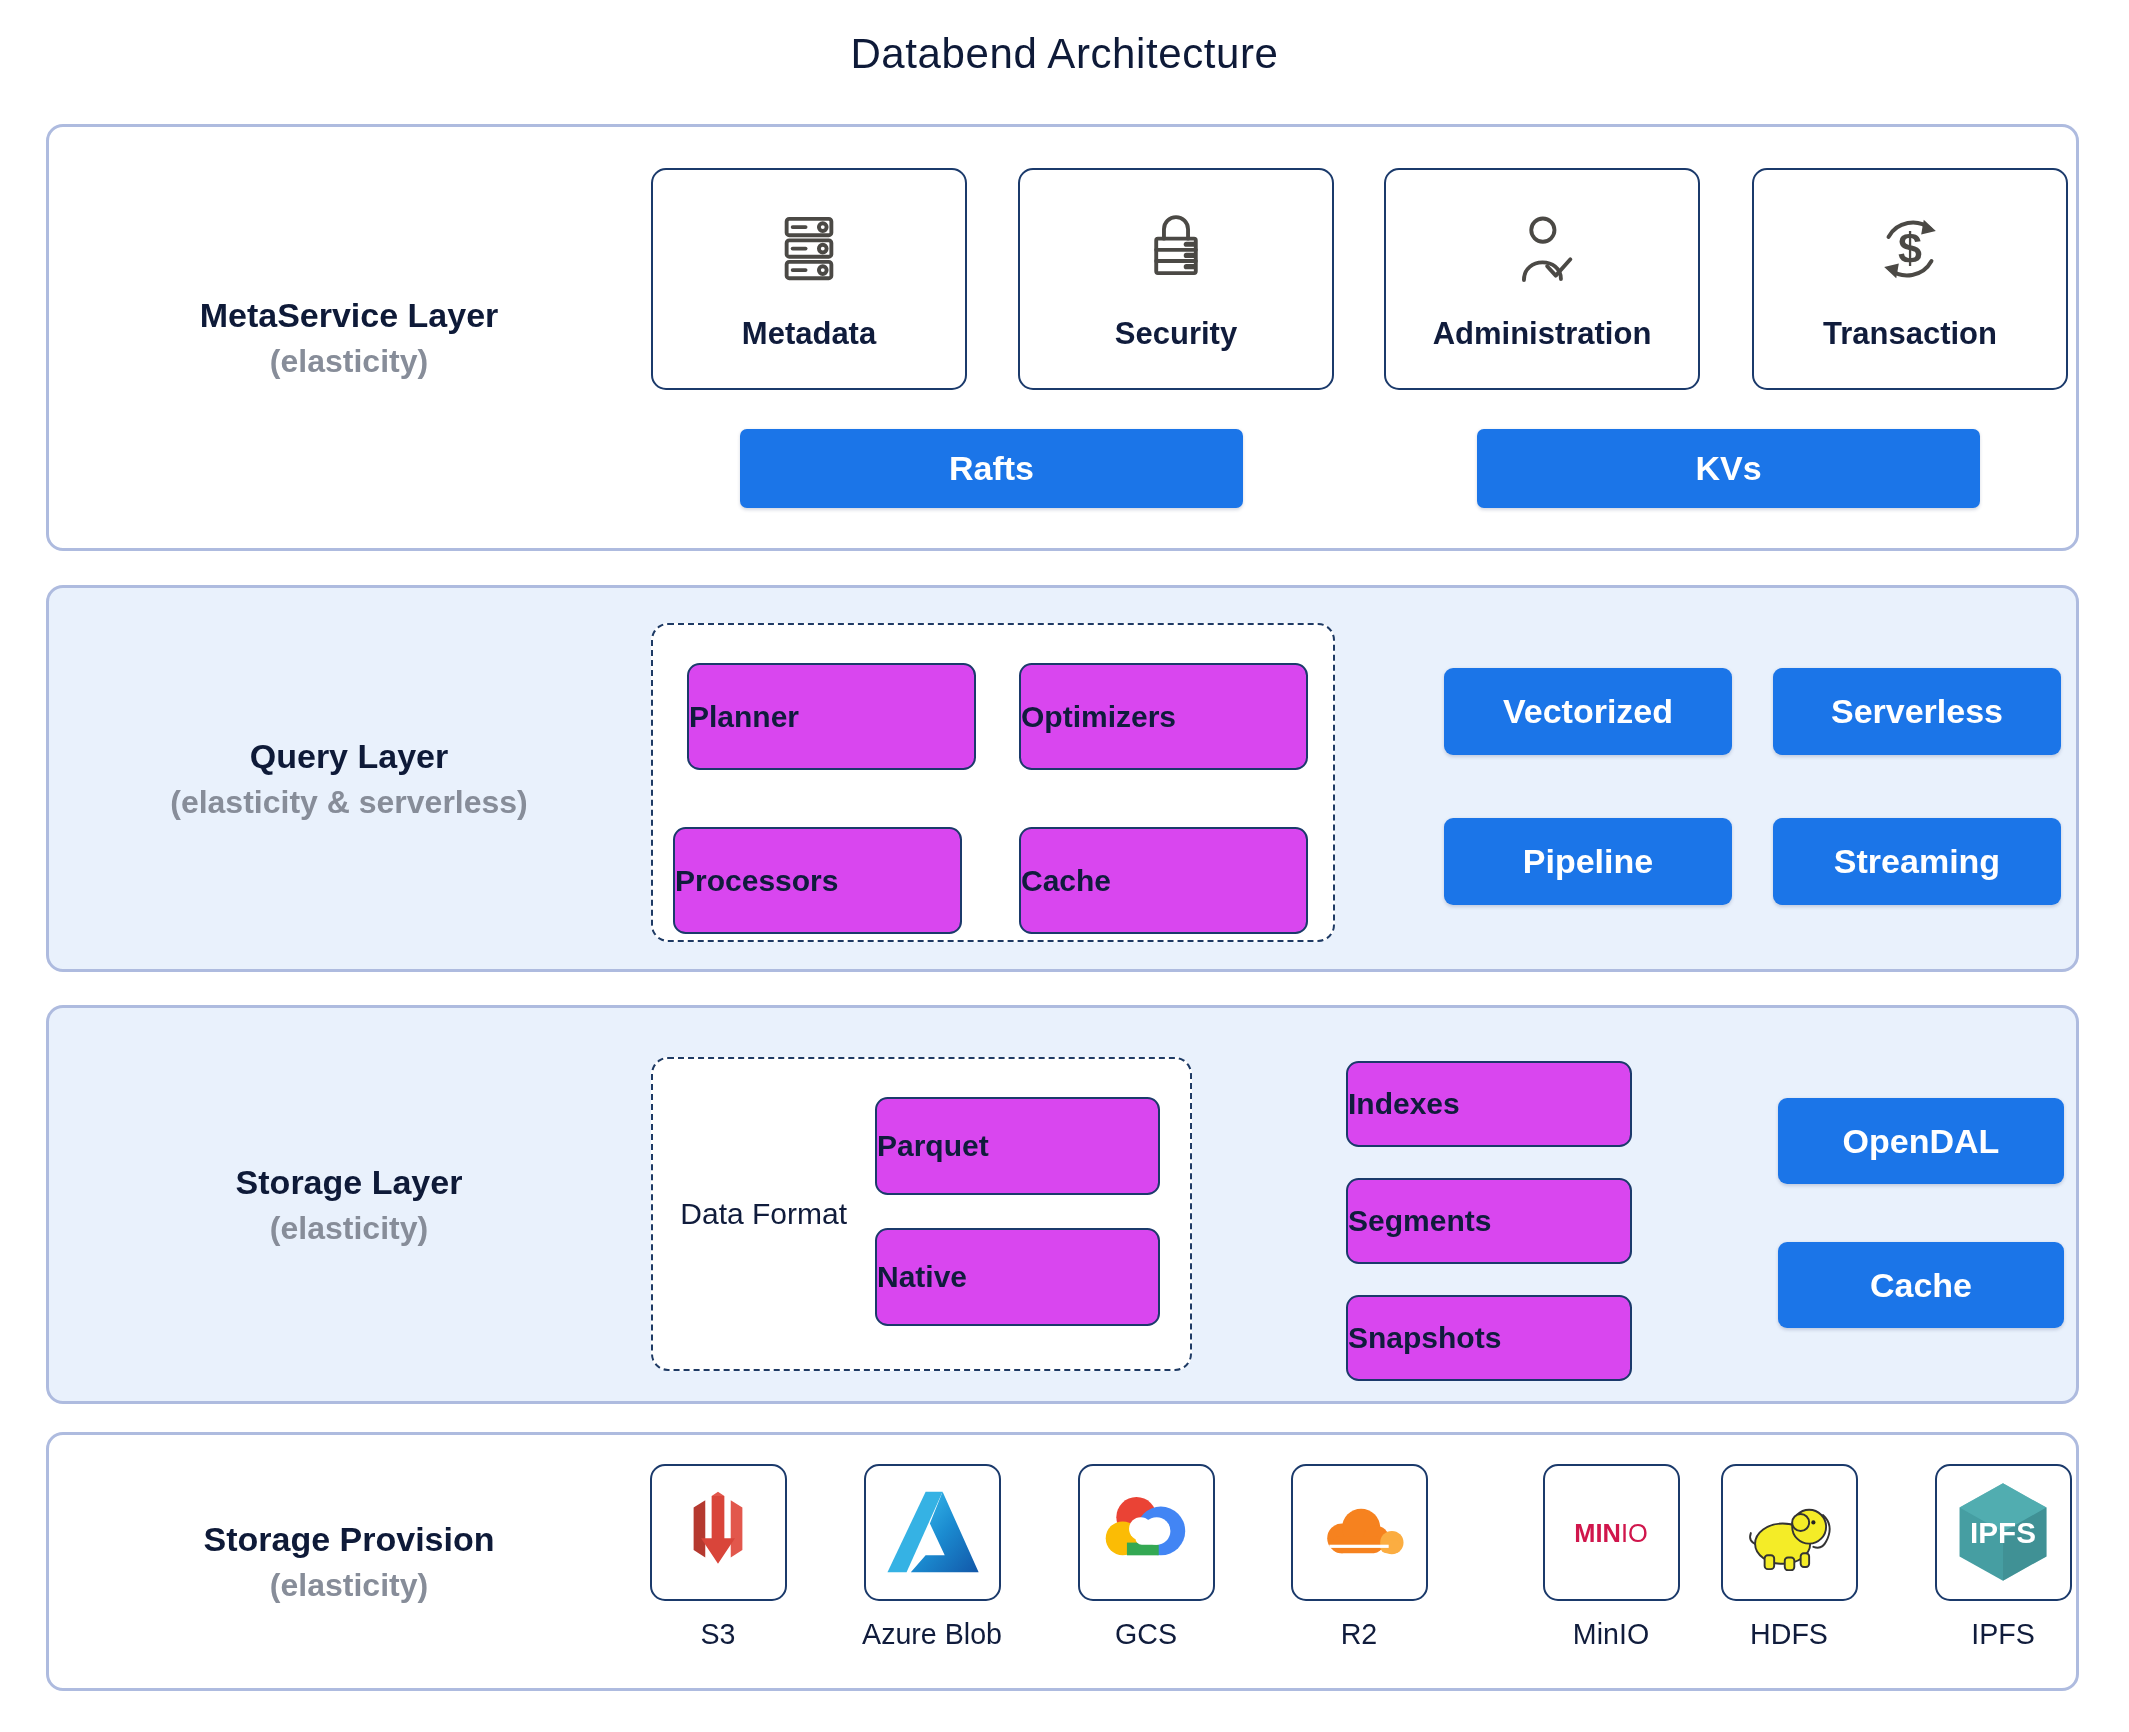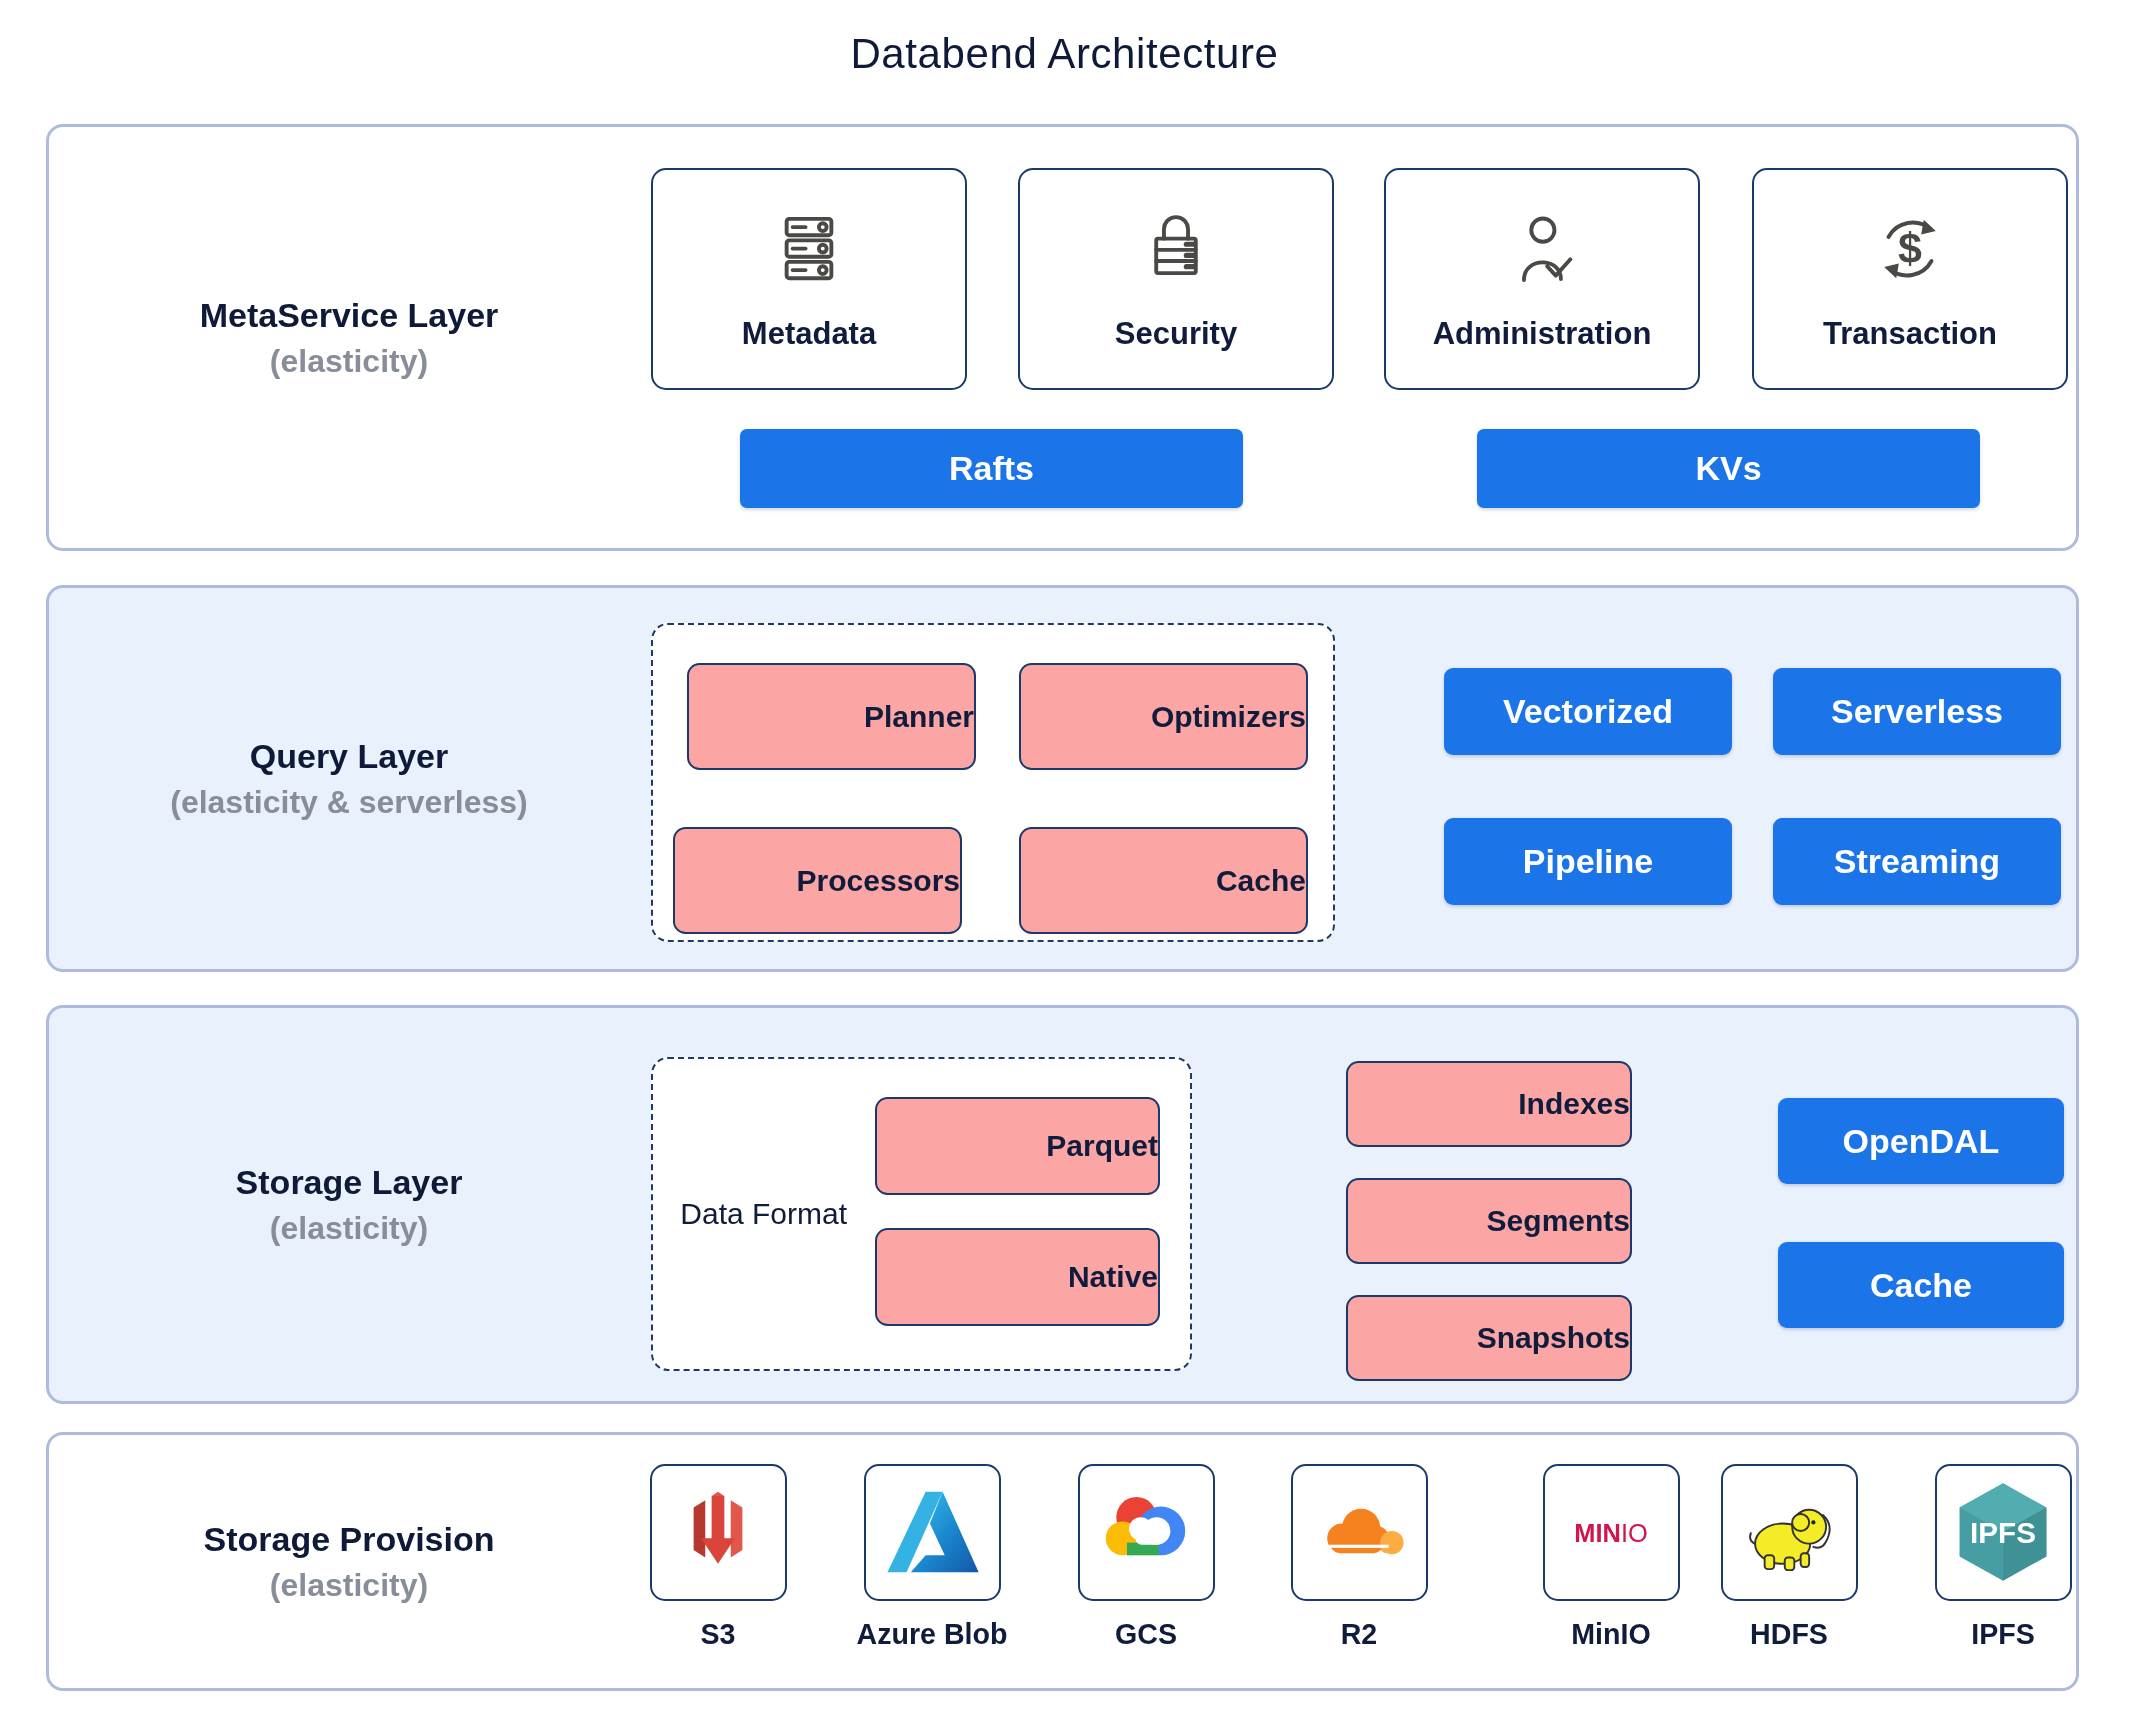--- a/index.html
+++ b/index.html
@@ -44,43 +44,43 @@
     display:flex;align-items:center;justify-content:center;
     color:#ffffff;font-size:34px;font-weight:600;
     box-shadow:0 1.7px 3.4px rgba(20,40,90,.18);
   }
   .dashed{
     position:absolute;background:#ffffff;
     border:2.9px dashed #1e3a64;border-radius:17px;
     box-sizing:border-box;
   }
   .box{
-    position:absolute;background:#fca5a5;
+    position:absolute;background:#d946ef;
     border:2.9px solid #1b3a6b;border-radius:12.6px;
     box-sizing:border-box;
-    display:flex;align-items:center;justify-content:flex-end;
+    display:flex;align-items:center;justify-content:flex-start;
     font-size:30px;font-weight:600;color:#101c3c;
   }
   .df-label{
     position:absolute;left:13.7px;top:0;width:194px;height:100%;
     display:flex;align-items:center;justify-content:center;text-align:center;
     font-size:30px;font-weight:400;color:#101c3c;line-height:1.25;
   }
   .prov{
     position:absolute;top:28.6px;width:194px;
     display:flex;flex-direction:column;align-items:center;gap:17px;
   }
   .tile{
     width:137px;height:137px;background:#ffffff;
     border:2.9px solid #1b3a6b;border-radius:15px;
     box-sizing:border-box;
     display:flex;align-items:center;justify-content:center;
   }
   .tile svg{width:106px;height:106px;}
-  .prov-label{font-size:28.6px;font-weight:700;color:#101c3c;white-space:nowrap;}
+  .prov-label{font-size:28.6px;font-weight:400;color:#101c3c;white-space:nowrap;}
   .meta-icon{stroke:#4b4945;stroke-width:4.5;fill:none;stroke-linecap:round;stroke-linejoin:round;}
 </style>
 </head>
 <body>
 
 <div id="stage">
 
   <div class="page-title">Databend Architecture</div>
 
   <div class="panel white" style="top:124px;height:427px;">

